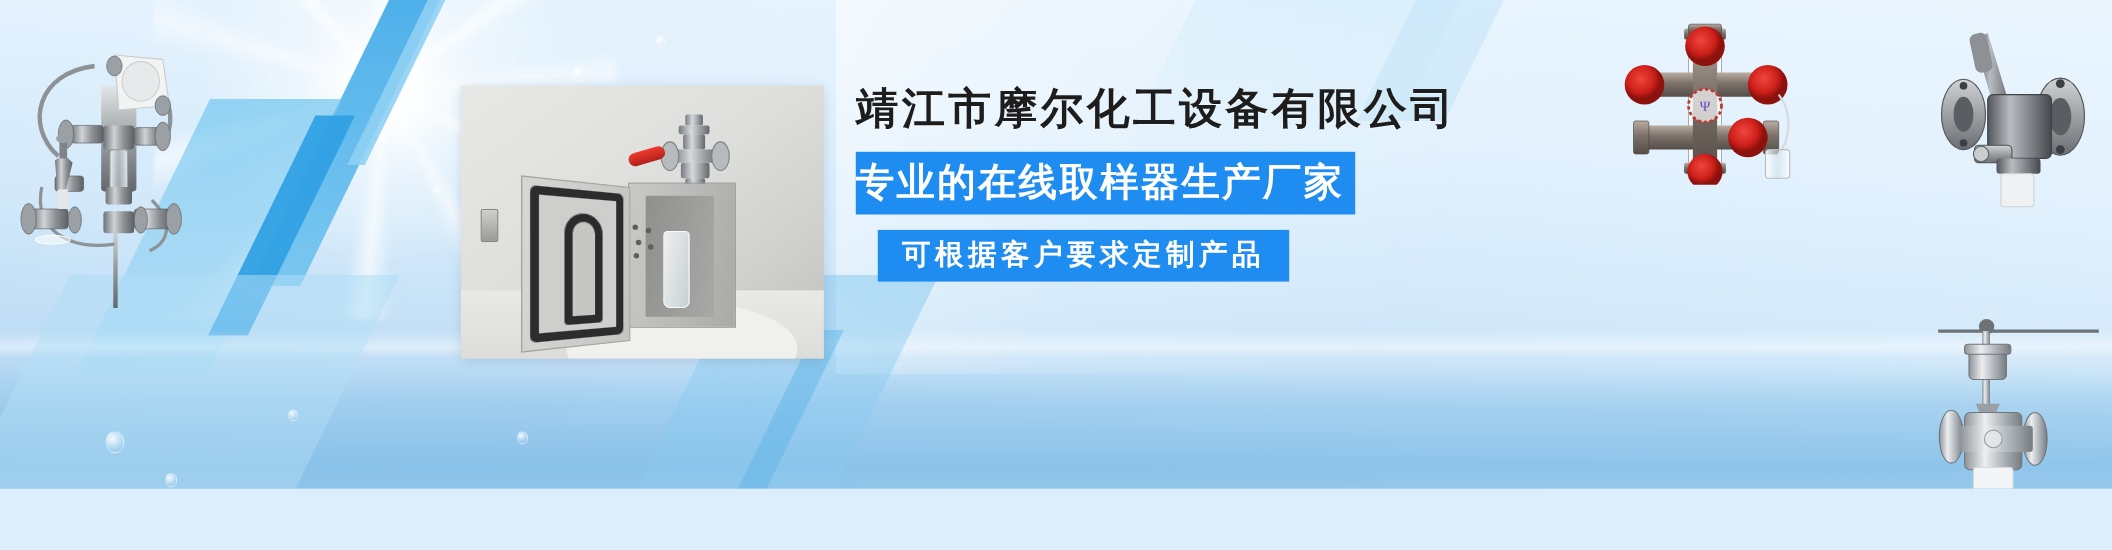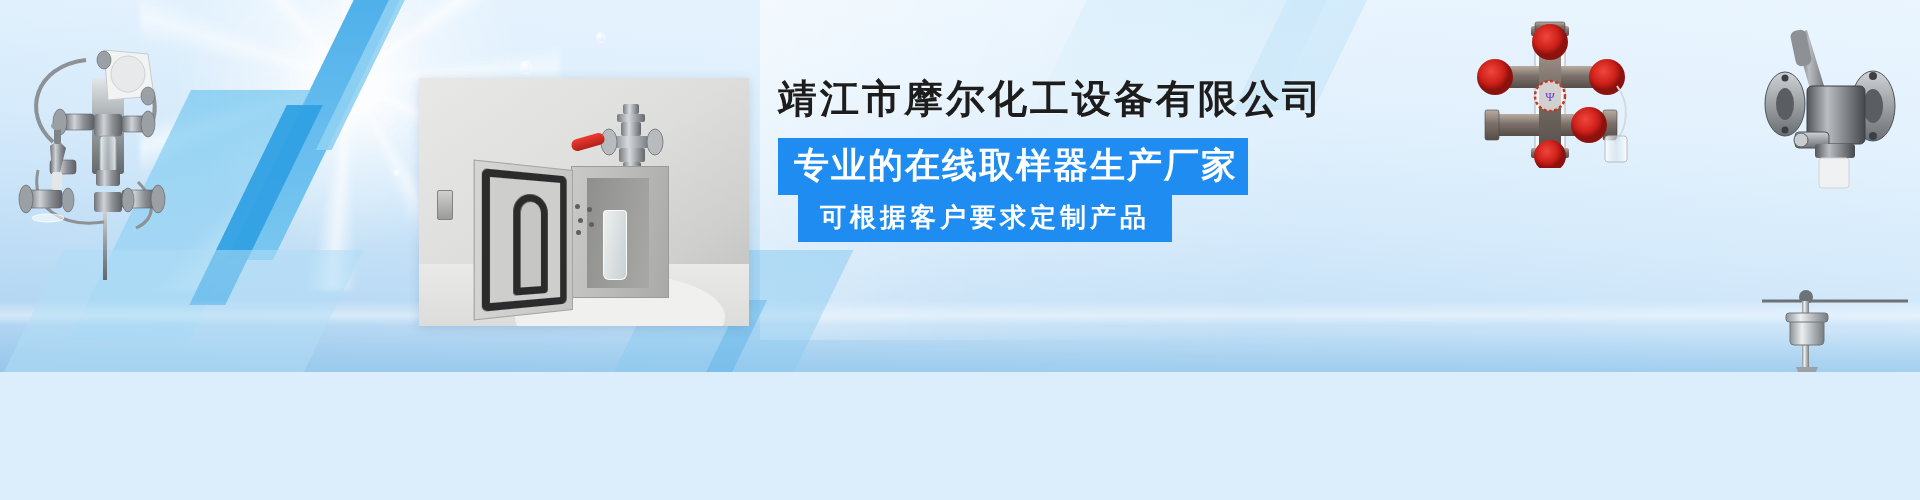--- a/index.html
+++ b/index.html
@@ -4,21 +4,21 @@
 <style>
   * { margin:0; padding:0; box-sizing:border-box; }
   html,body{ width:1920px; height:500px; overflow:hidden; }
   body{
     font-family:"Liberation Sans", sans-serif;
     background:#dceefb;
   }
 
   #banner{
     position:relative;
-    width:1920px; height:372px;
+    width:1920px; height:444px;
     overflow:hidden;
     background:
       linear-gradient(180deg,#e8f4fd 0%, #ddeefb 38%, #cfe6f8 62%, #bcdcf4 80%, #a9d0ef 100%);
   }
 
   
   .bg-sky{
     position:absolute; inset:0;
     background:linear-gradient(185deg,#eaf5fe 0%,#e2f1fd 30%,#d3e9fa 55%,#bddcf5 78%,#a7cfee 100%);
   }
@@ -168,32 +168,32 @@
     display:inline-block;
     background:#1e8cf0;
     color:#ffffff;
     font-weight:bold;
     white-space:nowrap;
   }
   .ribbon-1{
     margin-top:12px;
     font-size:35px;
     letter-spacing:2px;
-    padding:4px 10px 6px 16px;
+    padding:4px 10px 6px 0;
   }
   .line-3{
     margin-top:12px;
     font-size:25px;
     letter-spacing:1px;
     color:#1a1a1a;
     white-space:nowrap;
     text-shadow:0 1px 0 rgba(255,255,255,.55);
   }
   .ribbon-2{
-    margin-left:20px;
+    margin-top:14px; margin-left:20px;
     font-size:26px;
     letter-spacing:4px;
     padding:5px 22px 7px 22px;
   }
   .eng{
     margin-top:14px;
     width:400px;
     font-family:"Liberation Serif", serif;
     font-variant:small-caps;
     font-size:10.5px;

